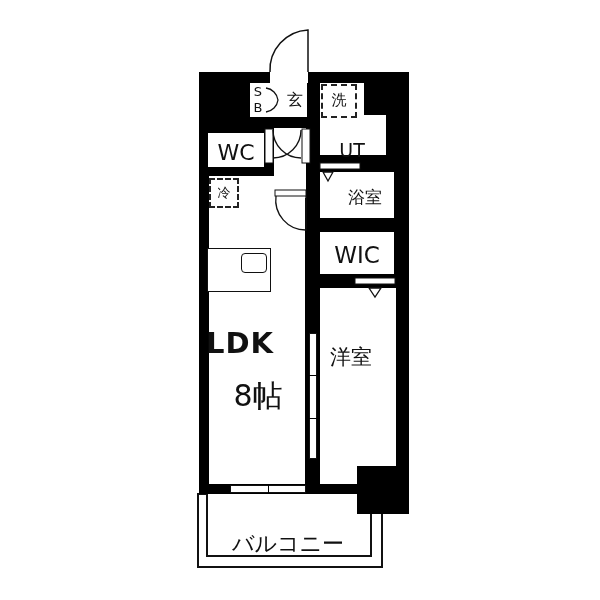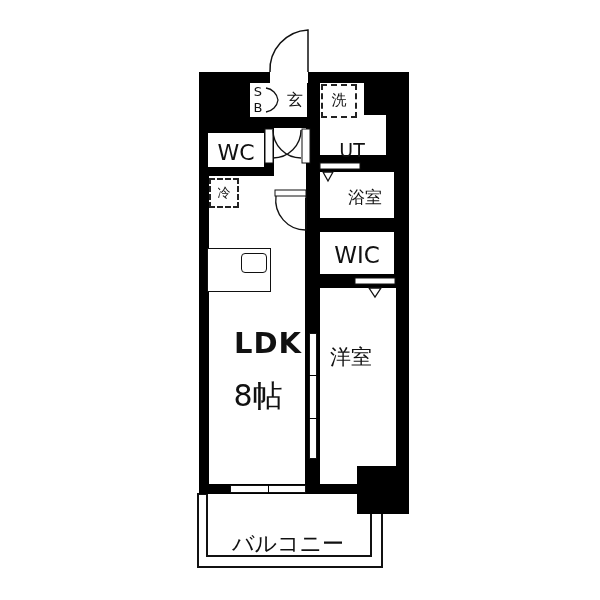--- a/index.html
+++ b/index.html
@@ -86,19 +86,19 @@
   <div class="label" style="left:250px;top:84px;width:16px;font-size:13px;line-height:15px;">S</div>
   <div class="label" style="left:250px;top:100px;width:16px;font-size:13px;line-height:15px;">B</div>
   <div class="label" style="left:284px;top:90px;width:22px;font-size:16px;">玄</div>
   <div class="label" style="left:322px;top:91px;width:34px;font-size:15px;">洗</div>
   <div class="label" style="left:320px;top:127px;width:64px;font-size:19px;margin-top:12px;">UT</div>
   <div class="label" style="left:208px;top:140px;width:56px;font-size:22px;">WC</div>
   <div class="label" style="left:210px;top:184px;width:28px;font-size:13px;">冷</div>
   <div class="label" style="left:320px;top:186px;width:90px;font-size:17px;">浴室</div>
   <div class="label" style="left:320px;top:242px;width:74px;font-size:23px;">WIC</div>
 
-  <div class="label" style="left:220px;top:326px;width:96px;font-size:29px;font-weight:bold;letter-spacing:1px;">LDK</div>
+  <div class="label" style="left:192px;top:326px;width:96px;font-size:29px;font-weight:bold;letter-spacing:1px;">LDK</div>
   <div class="label" style="left:210px;top:376px;width:96px;font-size:30px;font-weight:normal;">8帖</div>
 
   <div class="label" style="left:318px;top:343px;width:66px;font-size:21px;font-weight:normal;">洋室</div>
 
   <div class="label" style="left:208px;top:514px;width:160px;font-size:22px;margin-top:15px;">バルコニー</div>
 </div>
 
 </body></html>

